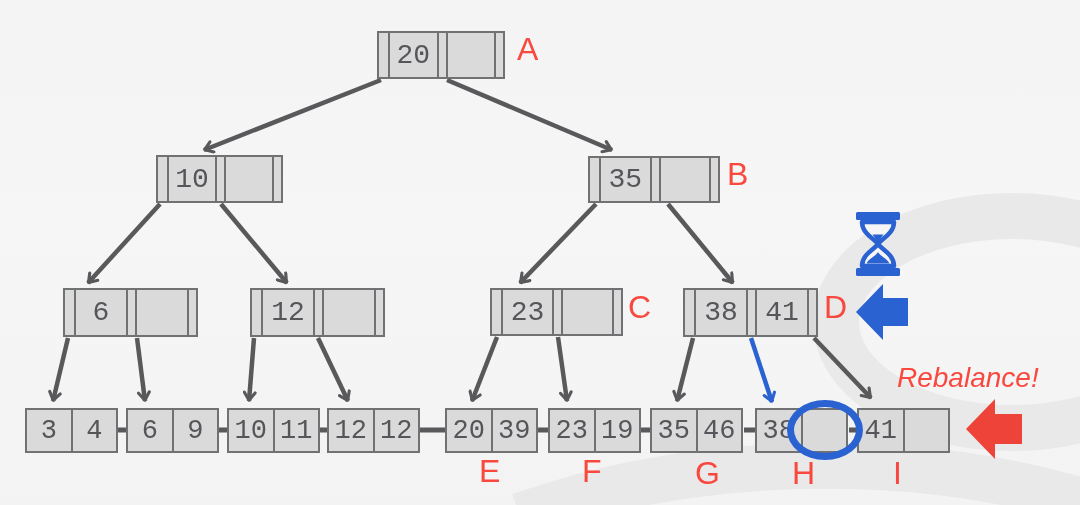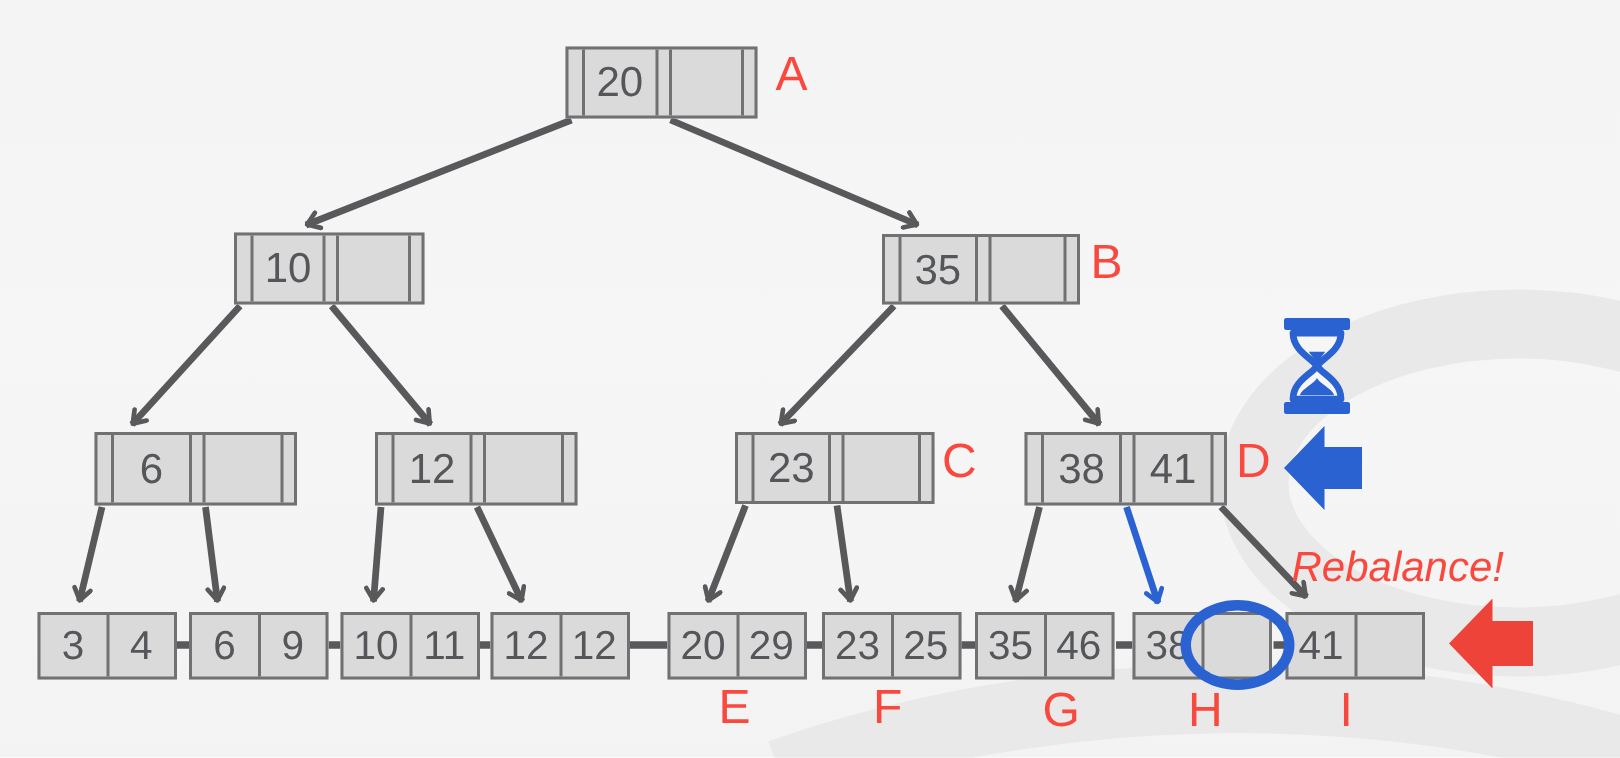--- a/index.html
+++ b/index.html
@@ -25,21 +25,21 @@
   .ah.blue{stroke:var(--blue);}
 
   
   .inode,.leaf{
     position:absolute; box-sizing:border-box; display:flex;
     background:var(--nodefill); border:2.5px solid var(--nodeline);
   }
   .cell{
     box-sizing:border-box; height:100%;
     display:flex; align-items:center; justify-content:center;
-    font-family:Liberation Sans, sans-serif;
+    font-family:Liberation Mono, monospace;
     color:var(--numcolor);
   }
   .inode .cell{border-left:2px solid var(--nodeline); font-size:28px;}
   .inode .cell:first-child{border-left:none;}
   .inode .ptr{width:9px; flex:none;}
   .inode .ptr.mid{width:11px; border-right:2px solid var(--nodeline);}
   .inode .key{flex:1;}
   .inode .key.k2{border-left:none;}
   .leaf .cell{flex:1; font-size:27px;}
   .leaf .cell.second{border-left:2.5px solid var(--nodeline);}
@@ -54,21 +54,21 @@
   #legend{position:absolute; left:838px; top:14px; z-index:4; line-height:1.28;
     font-family:"Liberation Serif", serif; font-size:33px;}
   .leg-line{white-space:nowrap;}
   .leg-line .t{font-weight:bold; font-size:35px;}
   .leg-line sub{font-weight:bold; font-size:22px;}
   #t1-line{color:var(--redtext);}
   #t2-line{color:var(--bluetext);}
 
   
   #rebalance{
-    position:absolute; left:861px; top:362px; z-index:4;
+    position:absolute; left:897px; top:362px; z-index:4;
     font-style:italic; font-size:28px; color:var(--redlabel);
     font-family:"Liberation Sans", sans-serif; white-space:nowrap;
   }
 
   
   #del-circle{
     position:absolute; left:786px; top:400px; width:77px; height:60px;
     border:7.5px solid var(--blue); border-radius:50%;
     box-sizing:border-box; z-index:5; background:transparent;
   }
@@ -187,26 +187,26 @@
       <div class="leaf" style="left: 227px; top: 408px; width: 93px; height: 45px;">
         <span class="cell first">10</span>
         <span class="cell second">11</span>
       </div>
       <div class="leaf" style="left: 327px; top: 408px; width: 93px; height: 45px;">
         <span class="cell first">12</span>
         <span class="cell second">12</span>
       </div>
       <div class="leaf" style="left: 445px; top: 408px; width: 93px; height: 45px;">
         <span class="cell first">20</span>
-        <span class="cell second">29</span>
+        <span class="cell second">39</span>
       </div>
       <div class="tag" style="left: 479px; top: 455px;">E</div>
       <div class="leaf" style="left: 548px; top: 408px; width: 93px; height: 45px;">
         <span class="cell first">23</span>
-        <span class="cell second">25</span>
+        <span class="cell second">19</span>
       </div>
       <div class="tag" style="left: 582px; top: 455px;">F</div>
       <div class="leaf" style="left: 650px; top: 408px; width: 93px; height: 45px;">
         <span class="cell first">35</span>
         <span class="cell second">46</span>
       </div>
       <div class="tag" style="left: 695px; top: 457px;">G</div>
       <div class="leaf" style="left: 755px; top: 408px; width: 93px; height: 45px;">
         <span class="cell first">38</span>
         <span class="cell second"></span>

